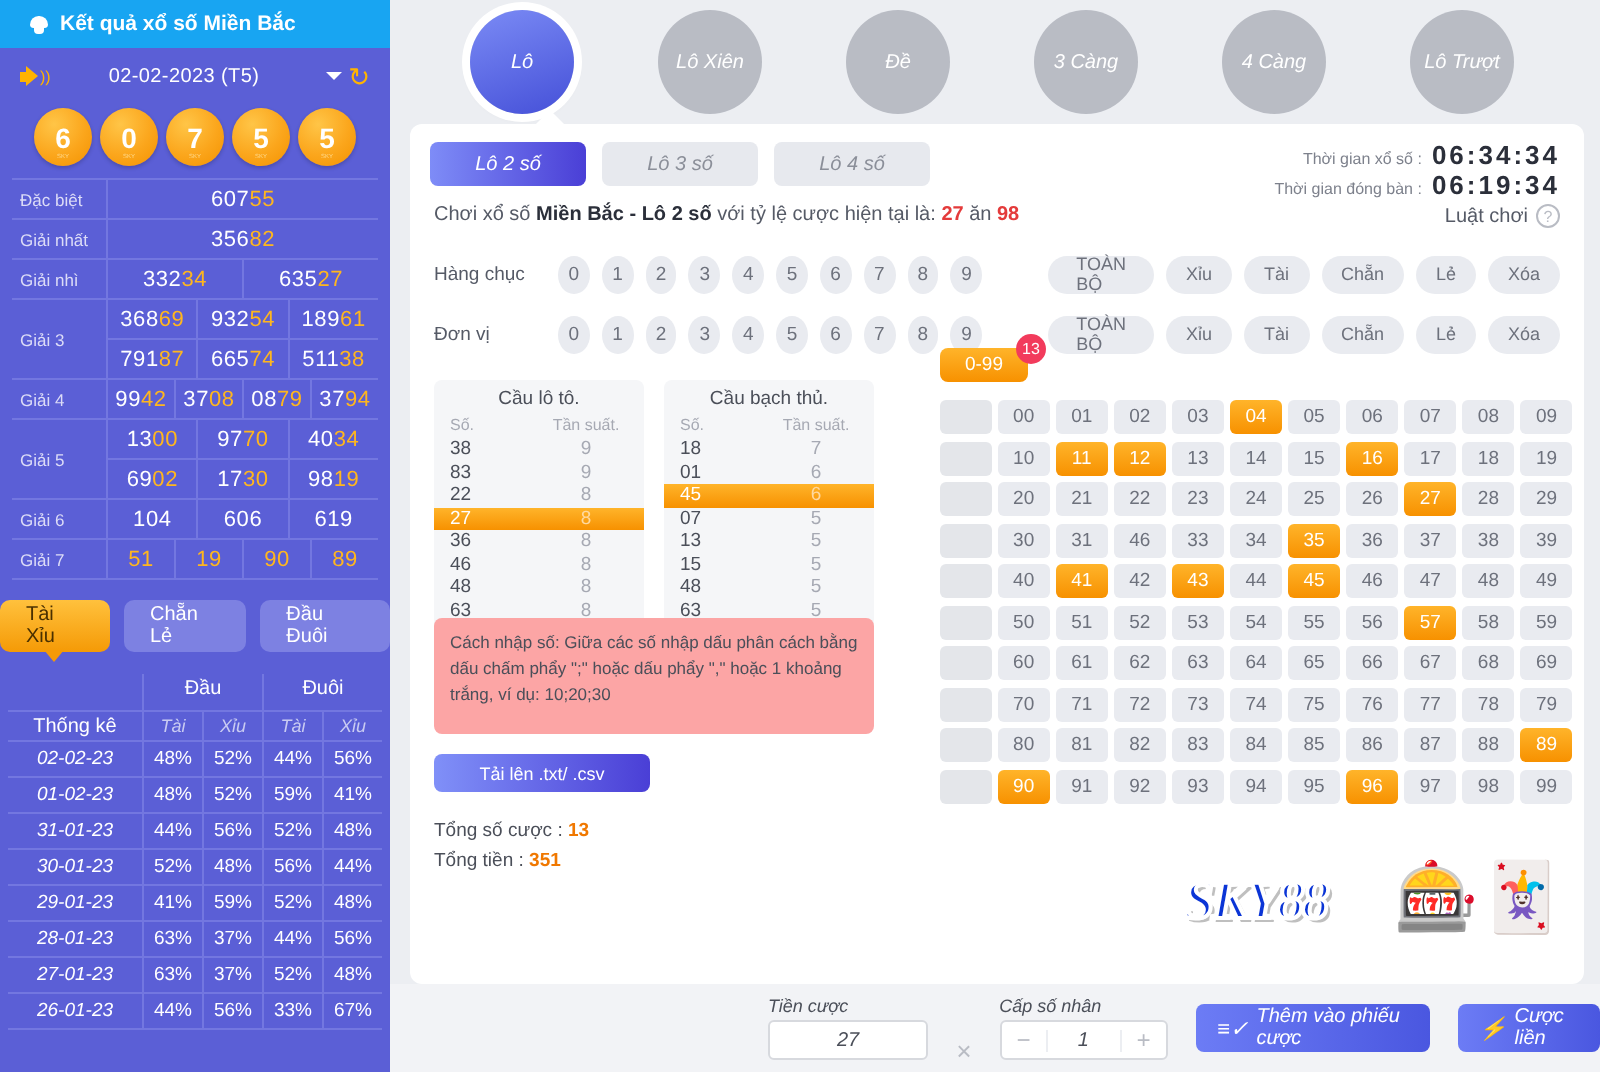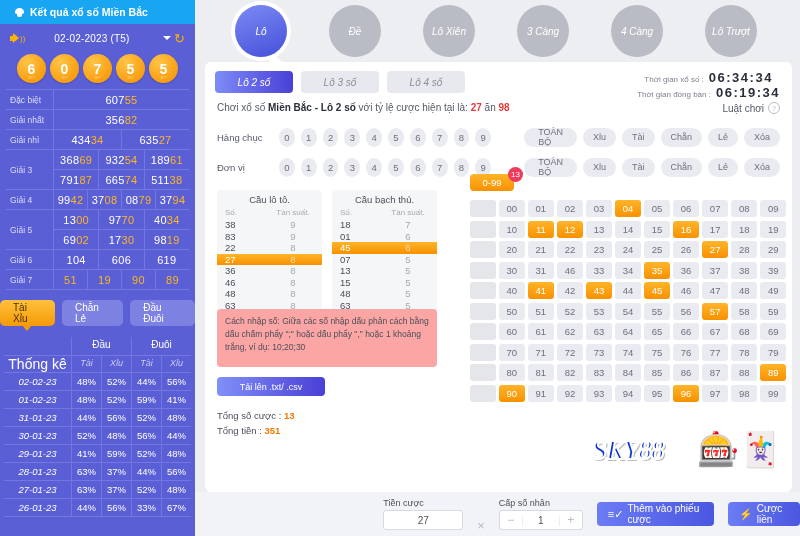--- a/index.html
+++ b/index.html
@@ -115,21 +115,21 @@
   }
   .stats { margin: 11px 4px 0 4px; }
   .st-head { display: flex; border-bottom: 1px solid #7377e0; }
   .st-head .sc1 { width: 68px; flex: 0 0 68px; border-right: 1px solid #7377e0; }
   .st-grp { flex: 1; text-align: center; color: #fff; font-size: 10px;
             padding: 2px 0; border-right: 1px solid #7377e0; }
   .st-grp:last-child { border-right: none; }
   .st-sub { display: flex; border-bottom: 1px solid #7377e0; }
   .st-sub .sc1 {
     width: 68px; flex: 0 0 68px; border-right: 1px solid #7377e0;
-    color: #fff; font-size: 14px; display:flex;align-items:center;
+    color: #fff; font-size: 10px; display:flex;align-items:center;
     justify-content:center; }
   .st-sub .sc {
     flex: 1; text-align: center; color: #c9cbf2; font-size: 9px;
     font-style: italic; padding: 2px 0; border-right: 1px solid #7377e0;
   }
   .st-sub .sc:last-child { border-right: none; }
   .st-row { display: flex; border-bottom: 1px solid #7377e0; }
   .st-row .sd {
     width: 68px; flex: 0 0 68px; color: #fff; font-size: 9.5px;
     font-style: italic; text-align: center; padding: 3px 0;
@@ -175,21 +175,21 @@
     width: 78px; height: 22px; border-radius: 4px;
     background: #e7e9ee; color: #8b8f99; font-size: 10px; font-style: italic;
     display: flex; align-items: center; justify-content: center; cursor: pointer;
   }
   .subtab.active {
     background: linear-gradient(90deg,#7e8cf7,#4a3fd6); color: #fff;
   }
   .timers {
     position: absolute; right: 12px; top: 8px; text-align: right;
   }
-  .timer-line { display: flex; align-items: baseline; justify-content: center; gap: 5px; }
+  .timer-line { display: flex; align-items: baseline; justify-content: flex-end; gap: 5px; }
   .timer-lbl { font-size: 8px; color: #7d818c; }
   .timer-val { font-size: 13px; font-weight: bold; color: #2b2f3a; letter-spacing: 1.5px; }
 
   .betline {
     position: absolute; left: 12px; top: 40px; font-size: 10px; color: #555a66;
   }
   .betline b { color: #2b2f3a; }
   .betline .r { color: #e43b3b; font-weight: bold; }
   .rules {
     position: absolute; right: 12px; top: 40px; font-size: 10px; color: #555a66;
@@ -291,21 +291,21 @@
     font-size: 27px; font-weight: bold; font-style: italic;
     color: #0b35d6; -webkit-text-stroke: 2px #fff;
     letter-spacing: -1px; text-shadow: 2px 2px 0 rgba(0,0,0,.25); font-family: Liberation Serif, serif;
   }
   .wm-art { position: absolute; right: 0; bottom: 4px; font-size: 34px; line-height: 1; }
 
   
   .bottombar {
     position: absolute; left: 0; right: 0; bottom: 0; height: 44px;
     background: #f2f3f6; display: flex; align-items: center;
-    padding-left: 12px; gap: 14px;
+    padding-left: 12px; gap: 14px; font-style: italic;
   }
   .bb-field { display: flex; flex-direction: column; gap: 2px; }
   .bb-lbl { font-size: 9px; color: #4b4f59; }
   .bb-input {
     width: 80px; height: 20px; border: 1px solid #d7d9de; border-radius: 3px;
     background: #fff; font-size: 10px; color: #4b4f59; text-align: center;
     display: flex; align-items: center; justify-content: center;
   }
   .times { color: #b9bcc4; font-size: 13px; align-self: flex-end; padding-bottom: 3px;}
   .stepper {
@@ -373,21 +373,21 @@
                 <span class="hl">82</span>
               </div>
             </div>
           </div>
         </div>
         <div class="prize-row">
           <div class="prize-label">Giải nhì</div>
           <div class="prize-vals">
             <div class="pv-line">
               <div class="pv">
-                <span>434</span>
+                <span>332</span>
                 <span class="hl">34</span>
               </div>
               <div class="pv">
                 <span>635</span>
                 <span class="hl">27</span>
               </div>
             </div>
           </div>
         </div>
         <div class="prize-row">
@@ -581,22 +581,22 @@
             <div class="sv">67%</div>
           </div>
         </div>
     </div>
   </div>
 
   <div id="main">
 
     <div class="topnav">
       <div class="nav-item active">Lô</div>
+      <div class="nav-item">Lô Xiên</div>
       <div class="nav-item">Đề</div>
-      <div class="nav-item">Lô Xiên</div>
       <div class="nav-item">3 Càng</div>
       <div class="nav-item">4 Càng</div>
       <div class="nav-item">Lô Trượt</div>
     </div>
 
     <div class="panel">
 
       <div class="subtabs">
         <div class="subtab active">Lô 2 số</div>
         <div class="subtab">Lô 3 số</div>

